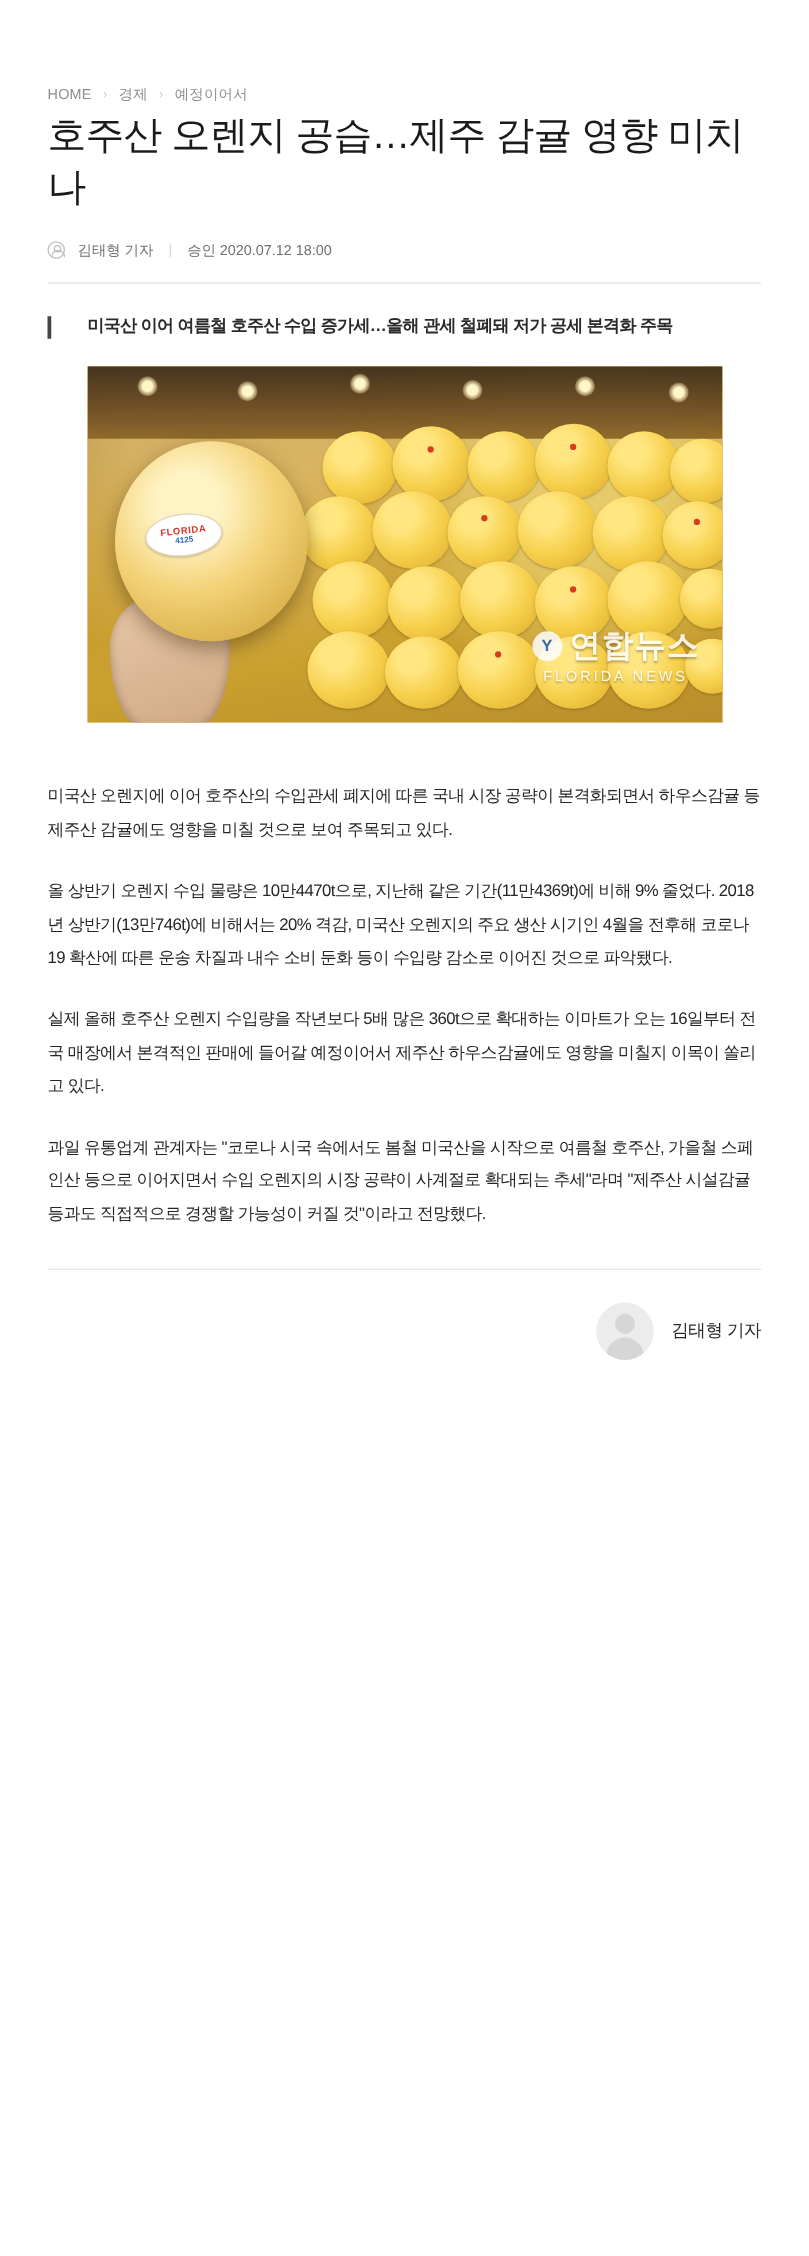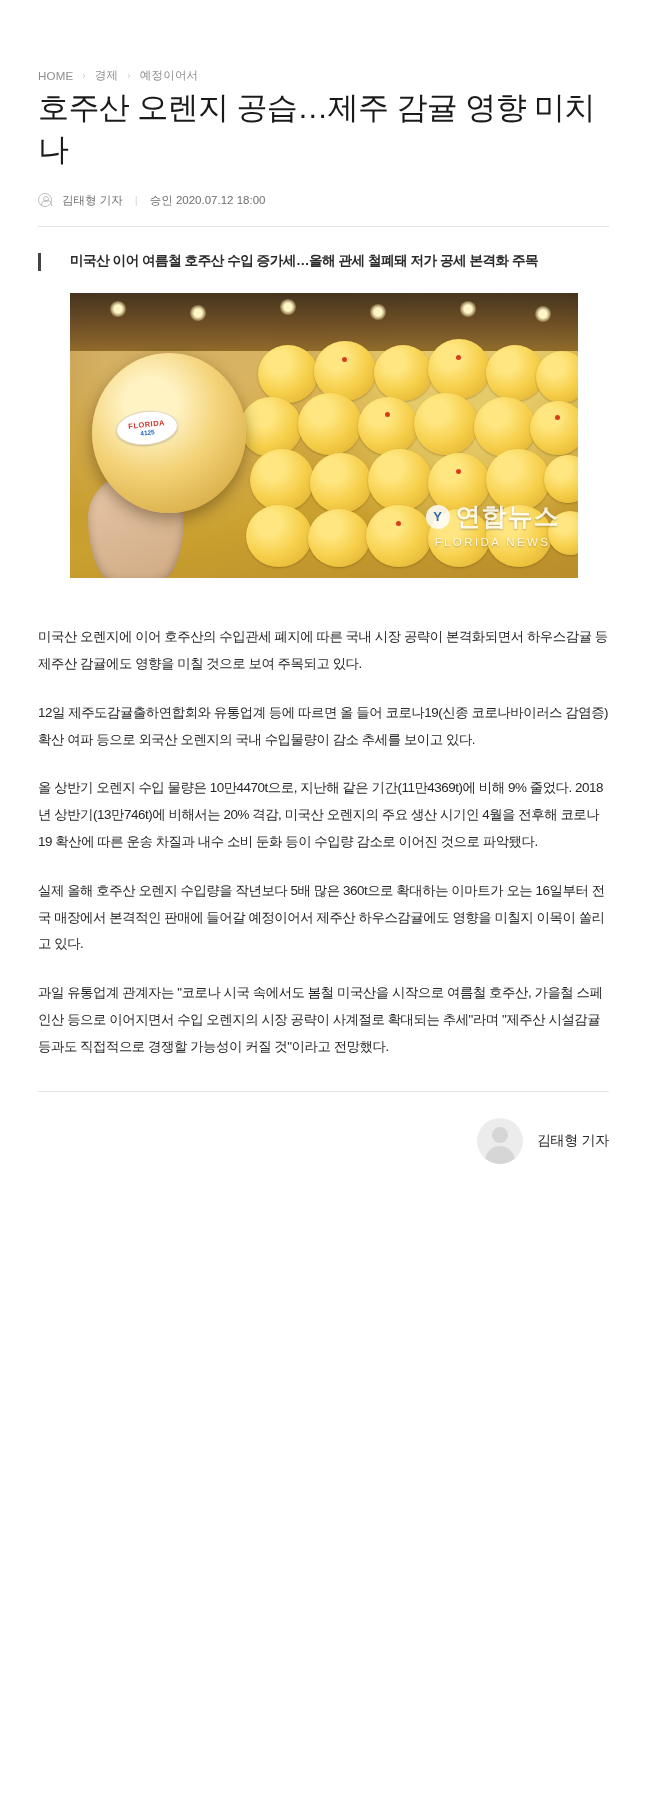--- a/index.html
+++ b/index.html
@@ -347,21 +347,20 @@
           <span class="wm-logo">Y</span>
           <span class="wm-kr">연합뉴스</span>
         </span>
         <span class="wm-en">FLORIDA NEWS</span>
       </div>
     </div>
   </figure>
 
   <div class="article">
     <p>미국산 오렌지에 이어 호주산의 수입관세 폐지에 따른 국내 시장 공략이 본격화되면서 하우스감귤 등 제주산 감귤에도 영향을 미칠 것으로 보여 주목되고 있다.</p>
-    <p>12일 제주도감귤출하연합회와 유통업계 등에 따르면 올 들어 코로나19(신종 코로나바이러스 감염증) 확산 여파 등으로 외국산 오렌지의 국내 수입물량이 감소 추세를 보이고 있다.</p>
     <p>올 상반기 오렌지 수입 물량은 10만4470t으로, 지난해 같은 기간(11만4369t)에 비해 9% 줄었다. 2018년 상반기(13만746t)에 비해서는 20% 격감, 미국산 오렌지의 주요 생산 시기인 4월을 전후해 코로나19 확산에 따른 운송 차질과 내수 소비 둔화 등이 수입량 감소로 이어진 것으로 파악됐다.</p>
     <p>실제 올해 호주산 오렌지 수입량을 작년보다 5배 많은 360t으로 확대하는 이마트가 오는 16일부터 전국 매장에서 본격적인 판매에 들어갈 예정이어서 제주산 하우스감귤에도 영향을 미칠지 이목이 쏠리고 있다.</p>
     <p>과일 유통업계 관계자는 "코로나 시국 속에서도 봄철 미국산을 시작으로 여름철 호주산, 가을철 스페인산 등으로 이어지면서 수입 오렌지의 시장 공략이 사계절로 확대되는 추세"라며 "제주산 시설감귤 등과도 직접적으로 경쟁할 가능성이 커질 것"이라고 전망했다.</p>
   </div>
 
 
   <div class="reporter">
     <span class="ava"></span>
     <span class="rname">김태형 기자</span>
   </div>

